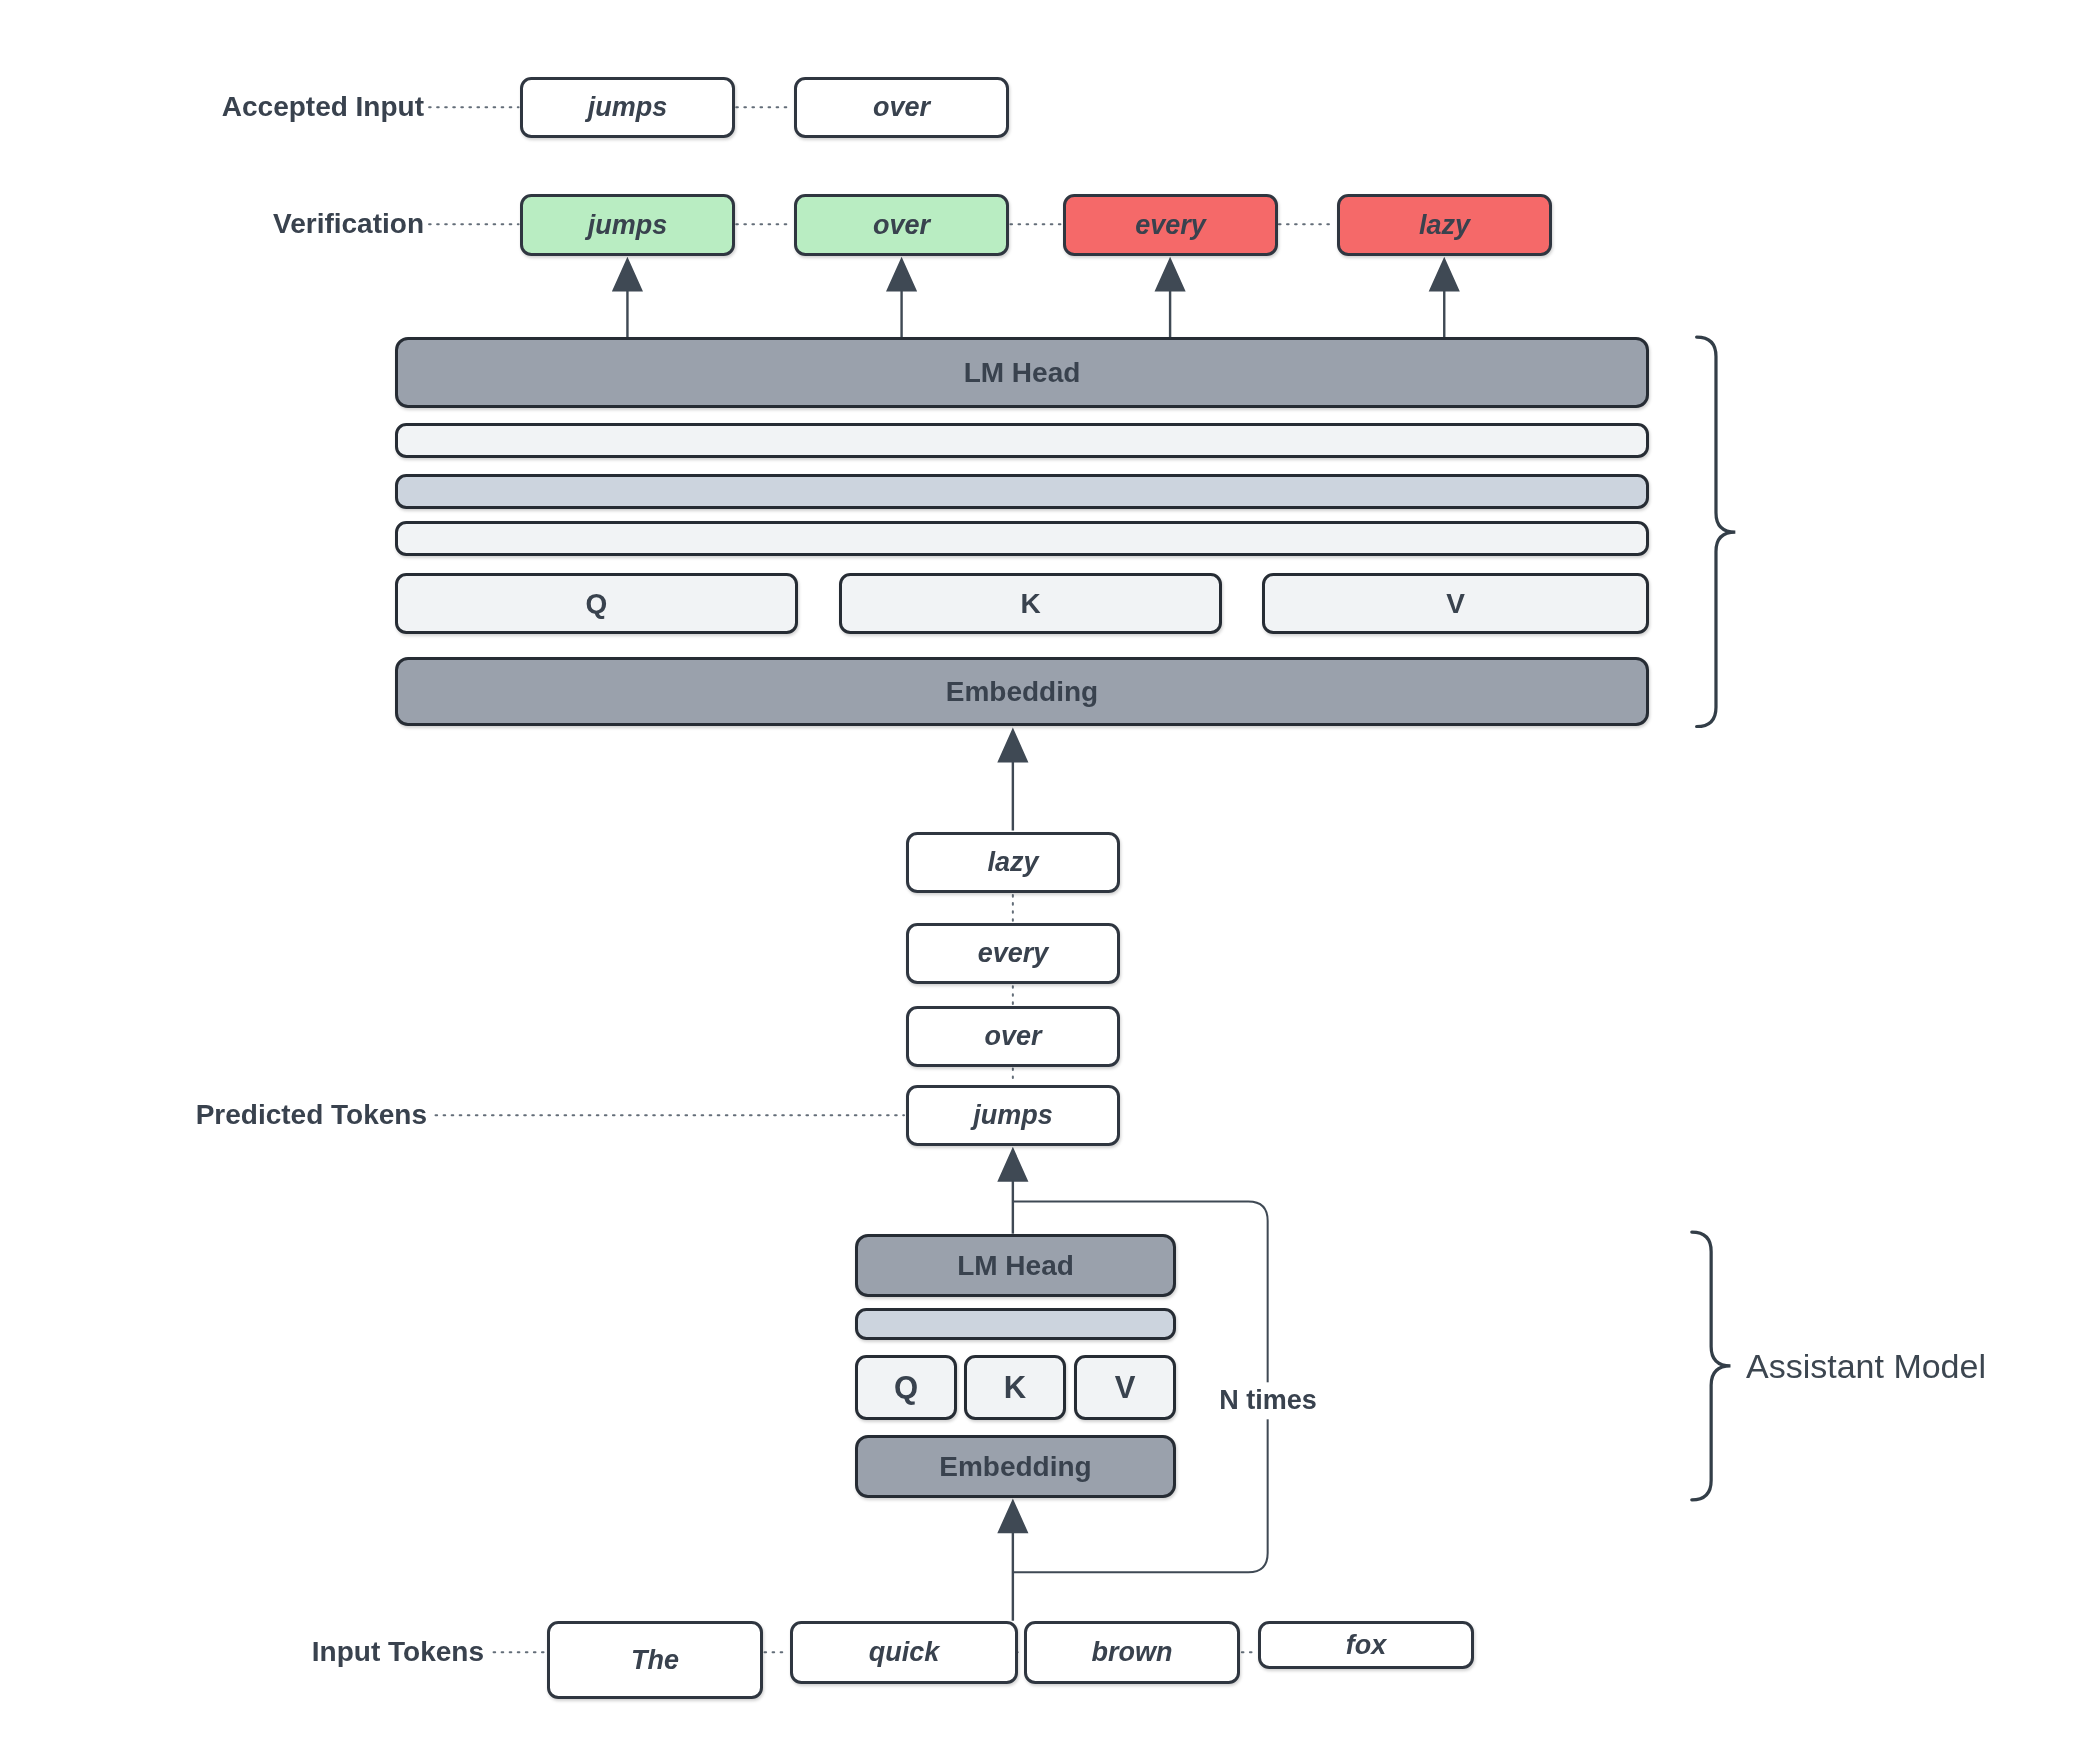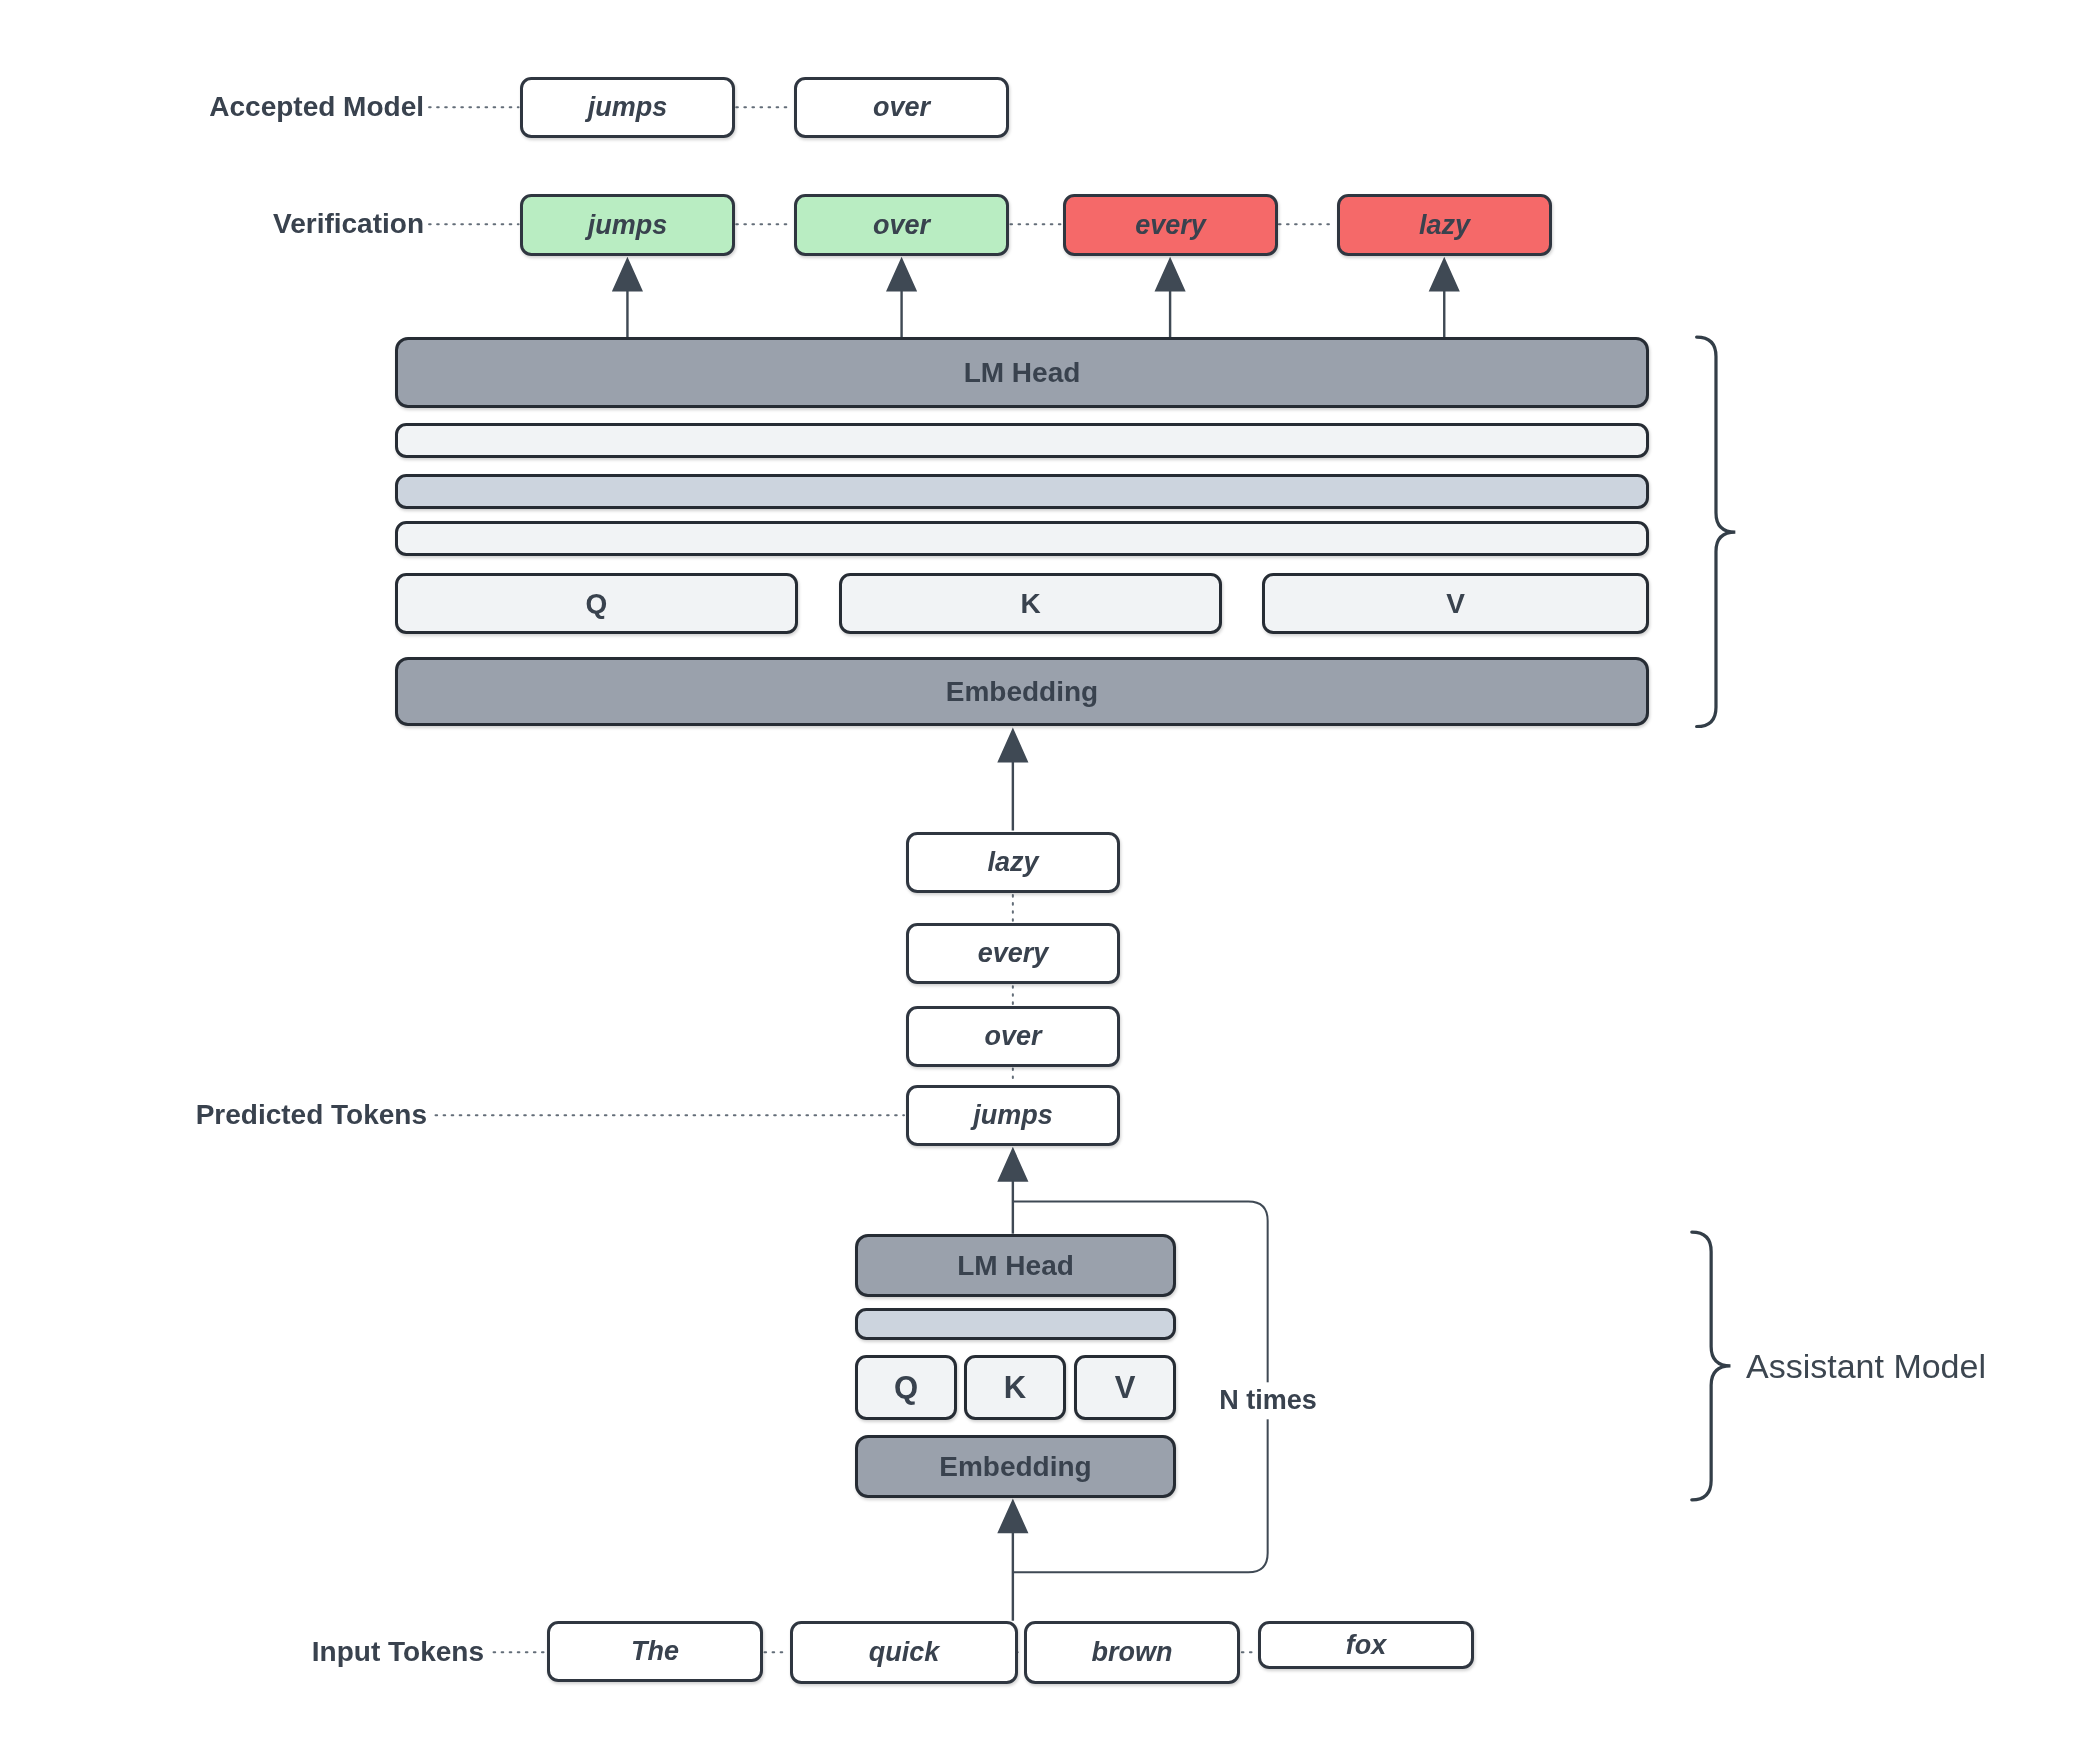--- a/index.html
+++ b/index.html
@@ -113,21 +113,21 @@
         <polygon points="1256,1862 1239,1900 1273,1900"></polygon>
     </g>
 
     <path d="M 1256 1490 H 1548 Q 1572 1490 1572 1514 V 1926 Q 1572 1950 1548 1950 H 1256" fill="none" stroke="var(--line)" stroke-width="2.5"></path>
 
     <path d="M 2104 418 Q 2128 418 2128 442 L 2128 636 Q 2128 660 2152 660 Q 2128 660 2128 684 L 2128 877 Q 2128 901 2104 901" fill="none" stroke="#333e48" stroke-width="4" stroke-linecap="round"></path>
 
     <path d="M 2098 1528 Q 2122 1528 2122 1552 L 2122 1670 Q 2122 1694 2146 1694 Q 2122 1694 2122 1718 L 2122 1836 Q 2122 1860 2098 1860" fill="none" stroke="#333e48" stroke-width="4" stroke-linecap="round"></path>
   </svg>
 
-  <div class="abs row-label" style="left:190px;top:90px;width:234px;">Accepted Model</div>
+  <div class="abs row-label" style="left:190px;top:90px;width:234px;">Accepted Input</div>
   <div class="abs token" style="left:520px;top:77px;width:215px;height:61px;">jumps</div>
   <div class="abs token" style="left:794px;top:77px;width:215px;height:61px;">over</div>
 
   <div class="abs row-label" style="left:190px;top:207px;width:234px;">Verification</div>
   <div class="abs token green" style="left:520px;top:194px;width:215px;height:62px;">jumps</div>
   <div class="abs token green" style="left:794px;top:194px;width:215px;height:62px;">over</div>
   <div class="abs token red" style="left:1063px;top:194px;width:215px;height:62px;">every</div>
   <div class="abs token red" style="left:1337px;top:194px;width:215px;height:62px;">lazy</div>
 
   <div class="abs bar dark" style="left:395px;top:337px;width:1254px;height:71px;">LM Head</div>
@@ -148,19 +148,19 @@
   <div class="abs bar dark" style="left:855px;top:1234px;width:321px;height:63px;">LM Head</div>
   <div class="abs bar blue" style="left:855px;top:1308px;width:321px;height:32px;"></div>
   <div class="abs bar light qkv-small" style="left:855px;top:1355px;width:102px;height:65px;">Q</div>
   <div class="abs bar light qkv-small" style="left:964px;top:1355px;width:102px;height:65px;">K</div>
   <div class="abs bar light qkv-small" style="left:1074px;top:1355px;width:102px;height:65px;">V</div>
   <div class="abs bar dark" style="left:855px;top:1435px;width:321px;height:63px;">Embedding</div>
   <div class="loop-label" style="left:1268px;top:1401px;">N times</div>
   <div class="abs brace-label" style="left:1746px;top:1345px;width:290px;white-space:nowrap;">Assistant Model</div>
 
   <div class="abs row-label" style="left:242px;top:1635px;width:242px;">Input Tokens</div>
-  <div class="abs token" style="left:547px;top:1621px;width:216px;height:61px;">The</div>
+  <div class="abs token" style="left:547px;top:1621px;width:216px;height:78px;">The</div>
   <div class="abs token" style="left:790px;top:1621px;width:228px;height:63px;">quick</div>
   <div class="abs token" style="left:1024px;top:1621px;width:216px;height:63px;">brown</div>
   <div class="abs token" style="left:1258px;top:1621px;width:216px;height:48px;">fox</div>
 
 </div>
 
 
 </body></html>

